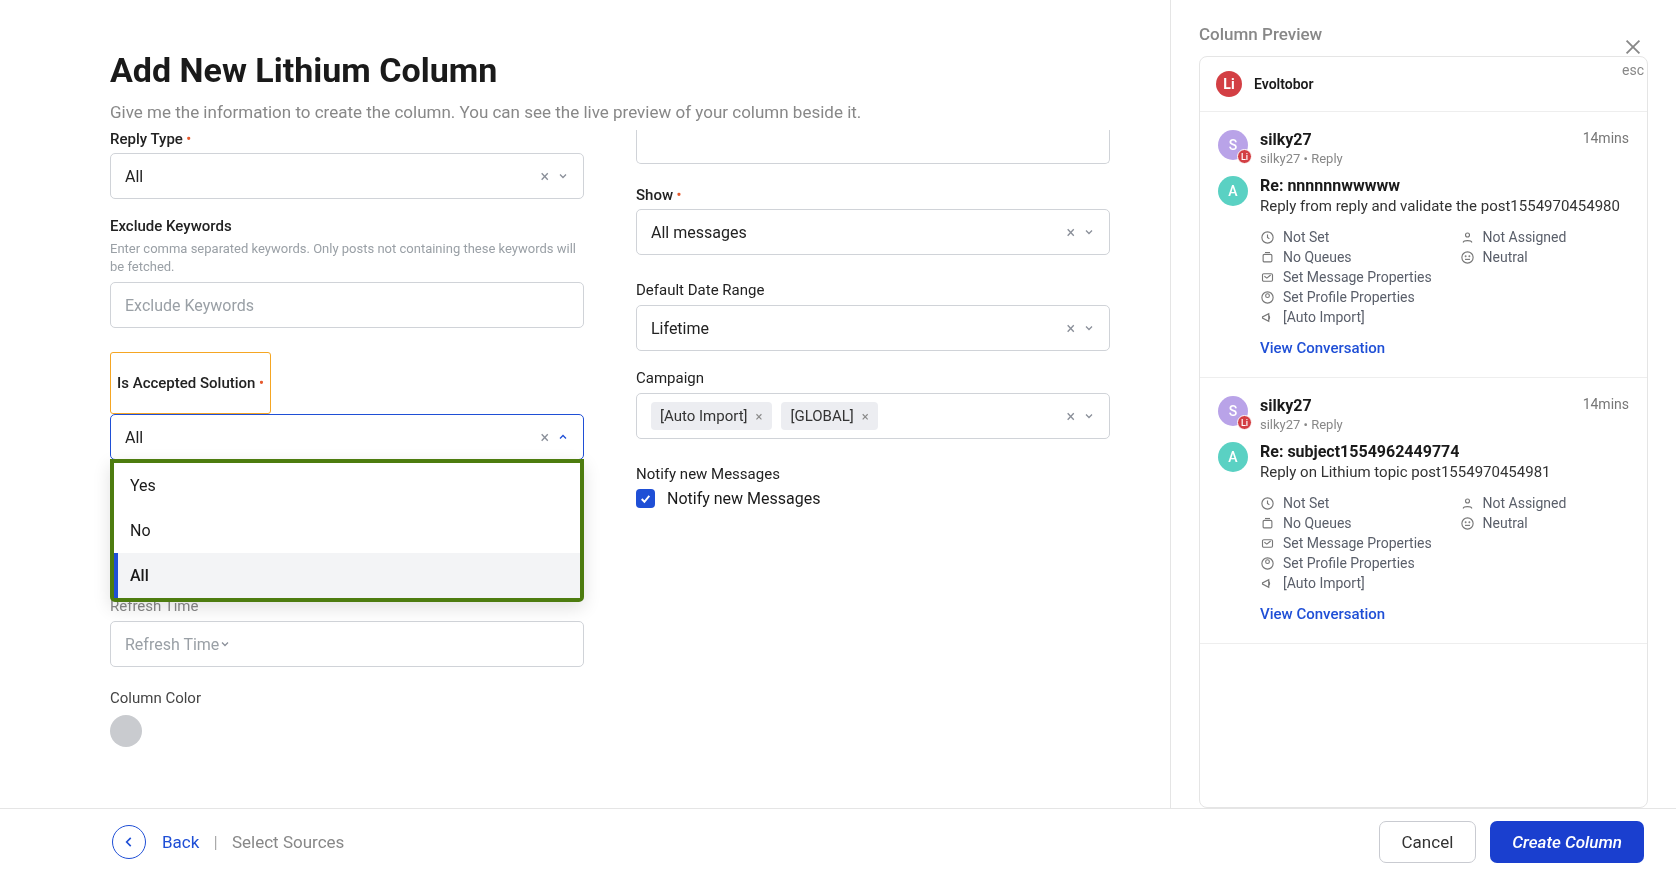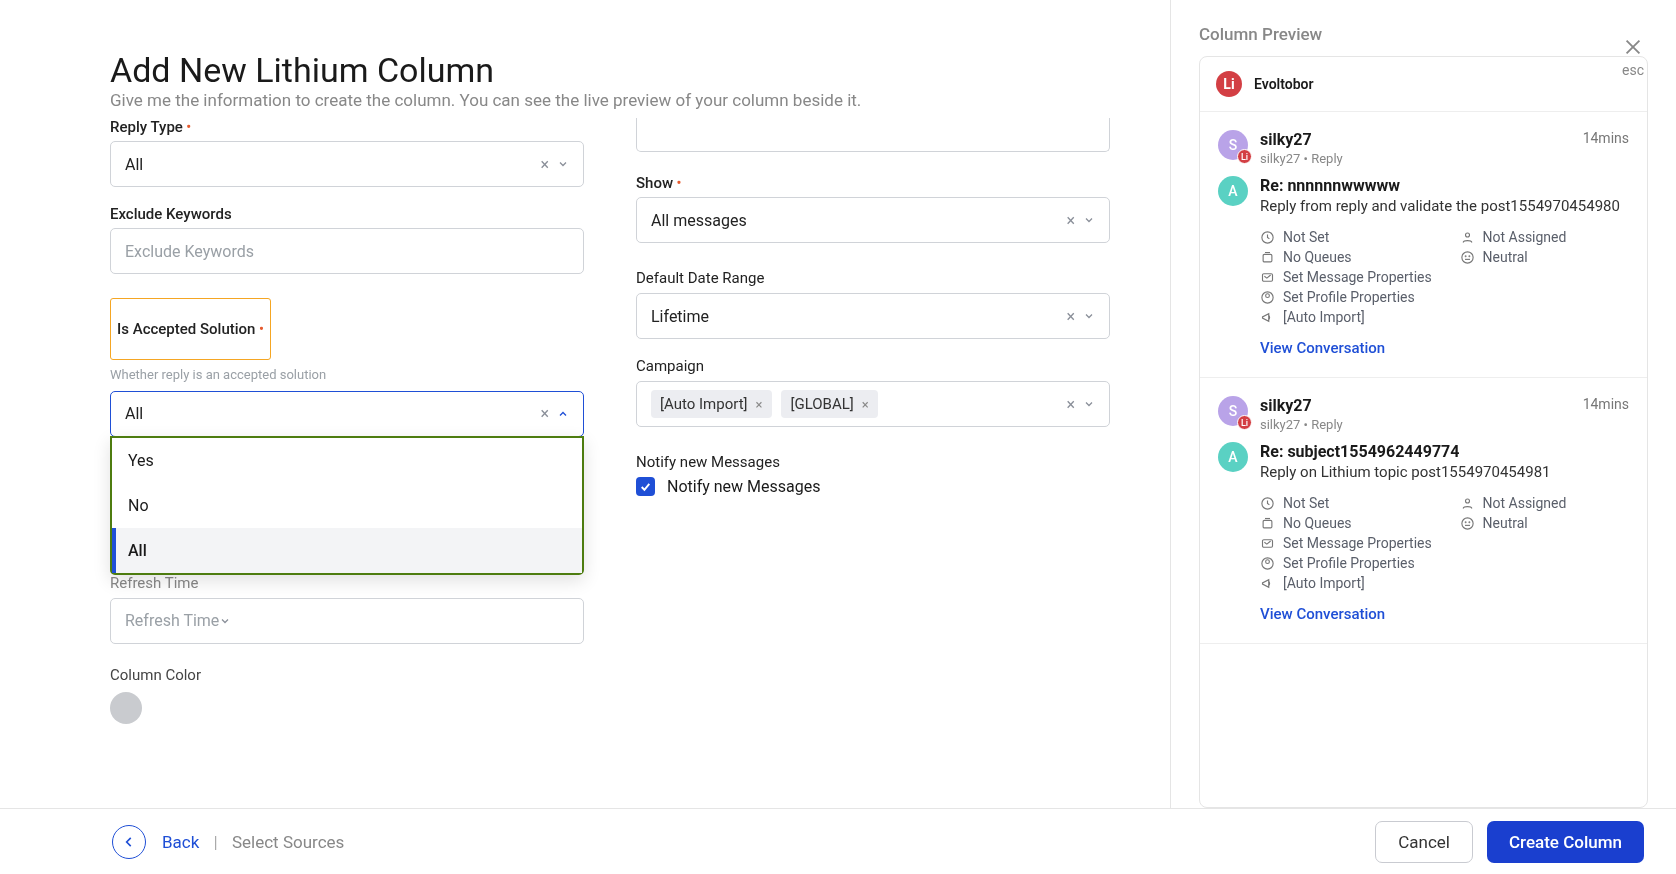--- a/index.html
+++ b/index.html
@@ -42,22 +42,22 @@
   top: 36px;
   right: 32px;
   text-align: center;
   cursor: pointer;
   color: #888;
 }
 .close-area svg { display: block; margin: 0 auto 2px; }
 .close-label { font-size: 14px; }
 h1.title {
   font-size: 34px;
-  font-weight: 400;
-  margin-bottom: 0;
+  font-weight: 700;
+  margin-bottom: 12px;
 }
 .subtitle {
   font-size: 17px;
   color: #888;
   margin-bottom: 8px;
 }
 .form-columns {
   display: flex;
   gap: 52px;
 }
@@ -110,21 +110,21 @@
   border: 1.5px solid #f5a623;
   border-radius: 3px;
   padding: 21px 6px;
 }
 .dropdown {
   position: absolute;
   top: 100%;
   left: 0;
   right: 0;
   background: #fff;
-  border: 2px solid #4d7c0f;
+  border: 4px solid #4d7c0f;
   border-radius: 0 0 5px 5px;
   box-shadow: 0 6px 18px rgba(0,0,0,0.12);
   margin-top: -1px;
   z-index: 20;
 }
 .dropdown-item {
   padding: 13px 16px;
   font-size: 16px;
   cursor: pointer;
 }
@@ -170,21 +170,21 @@
 .breadcrumb { font-size:17px; }
 .breadcrumb .current { color:#1f4fd6; }
 .breadcrumb .sep { color:#aaa; margin:0 10px; }
 .breadcrumb .past { color:#888; }
 .footer-actions { margin-left:auto; display:flex; gap:14px; }
 .btn {
   height:42px; padding:0 22px; border-radius:7px; font-size:17px;
   display:inline-flex; align-items:center; justify-content:center; cursor:pointer;
 }
 .btn-secondary { border:1px solid #c9cbd1; background:#fff; color:#333; }
-.btn-primary { background:#1a3fcf; color:#fff; border:none; font-weight:500;}
+.btn-primary { background:#1a3fcf; color:#fff; border:none; font-weight:500;font-style:italic;}
 
 .preview-title { font-size:17px; color:#888; margin-bottom:12px; font-weight:500;}
 .preview-card {
   flex:1;
   border:1px solid #e5e5e5;
   border-radius:8px;
   overflow:hidden;
   display:flex;
   flex-direction:column;
 }
@@ -264,30 +264,30 @@
                 <span class="clear-x">×</span>
                 <svg width="12" height="12" viewBox="0 0 24 24" fill="none" stroke="#8a8f99" stroke-width="2.5">
                     <polyline points="6 9 12 15 18 9"></polyline>
                   </svg>
               </div>
             </div>
           </div>
 
           <div class="field">
             <span class="field-label">Exclude Keywords</span>
+            <div class="field-help">Enter comma separated keywords. Only posts not containing these keywords will be fetched.</div>
             <div class="input-box">
               <span class="placeholder" style="color:#9aa0a6">Exclude Keywords</span>
             </div>
           </div>
 
           <div class="field" style="margin-top:24px;">
             <span class="highlight-label">
               <span class="field-label req" style="margin-bottom:0">Is Accepted Solution</span>
             </span>
-            <div class="field-help" style="margin-top:6px">Whether reply is an accepted solution</div>
             <div class="select-box active">
               <span class="value">All</span>
               <div class="select-controls">
                 <span class="clear-x">×</span>
                 <svg width="12" height="12" viewBox="0 0 24 24" fill="none" stroke="#1f4fd6" stroke-width="2.5">
                     <polyline points="6 15 12 9 18 15"></polyline>
                   </svg>
               </div>
             </div>
             <div class="dropdown">

